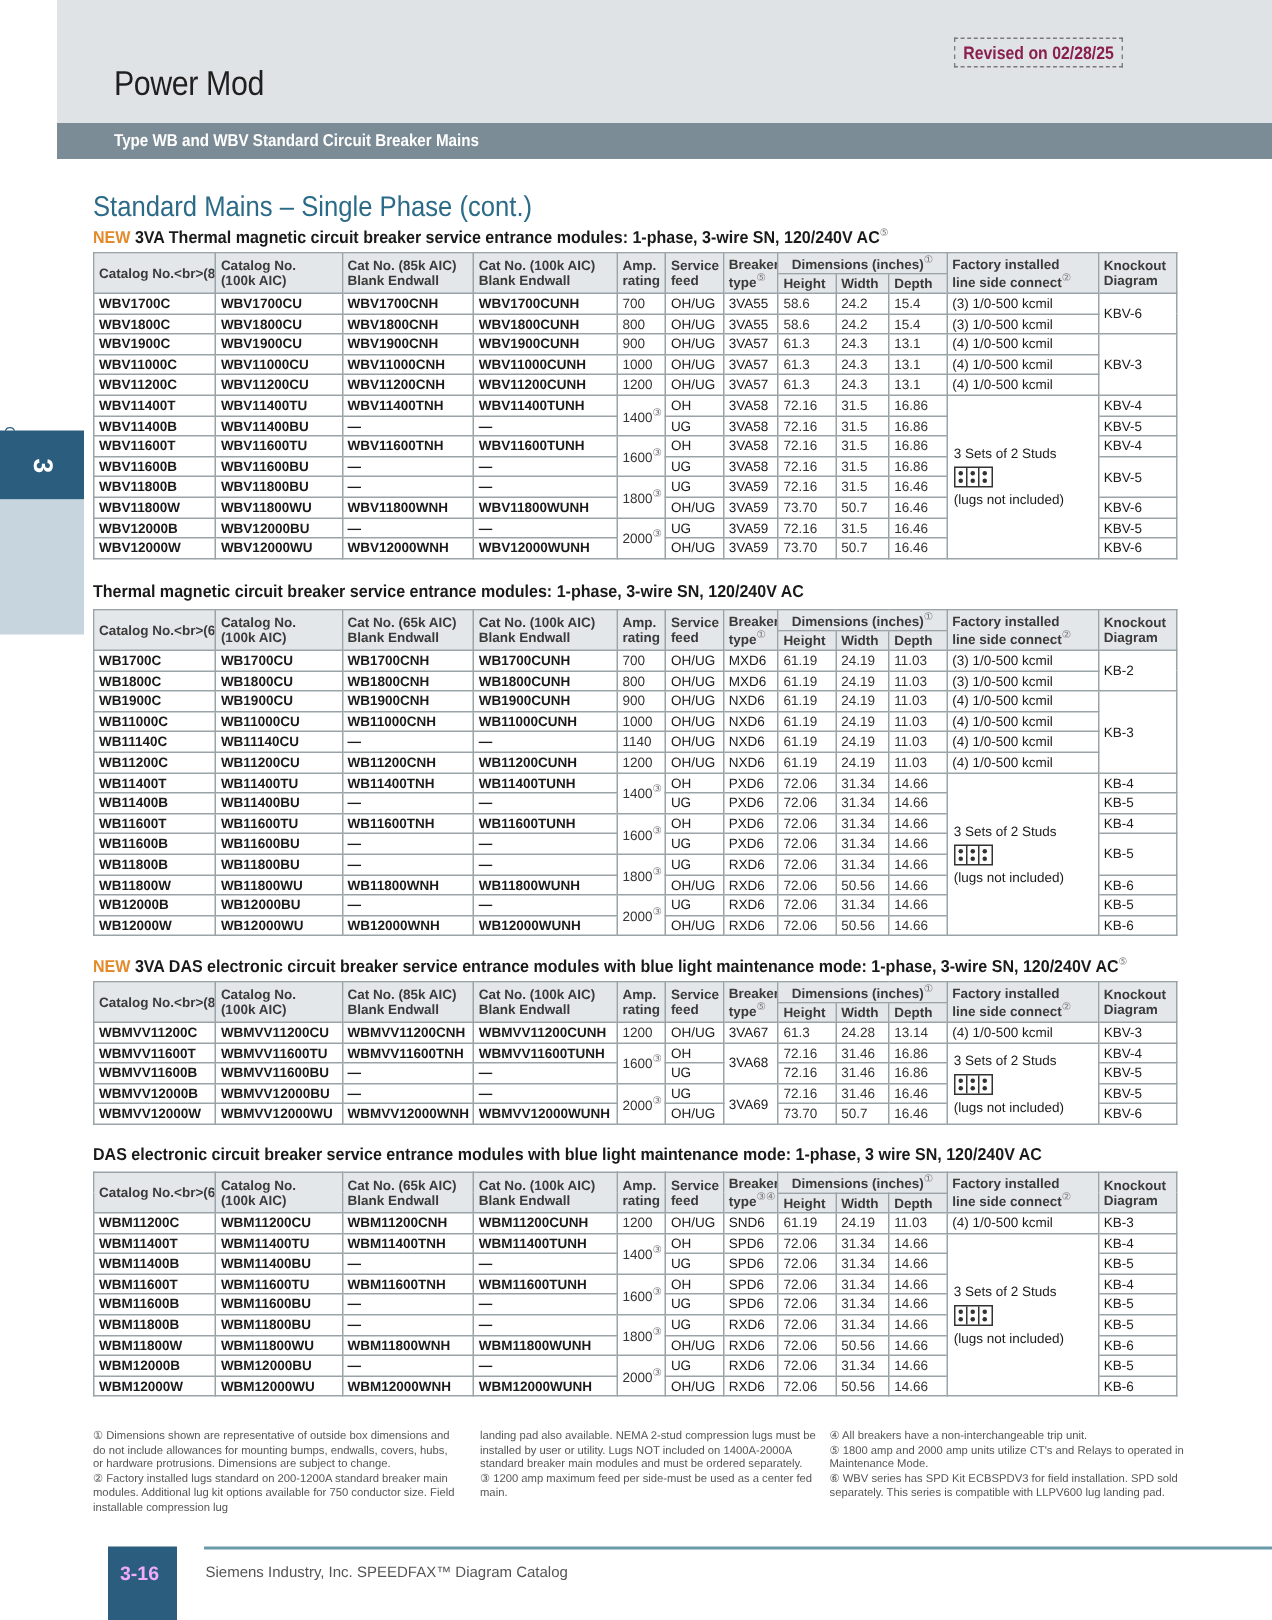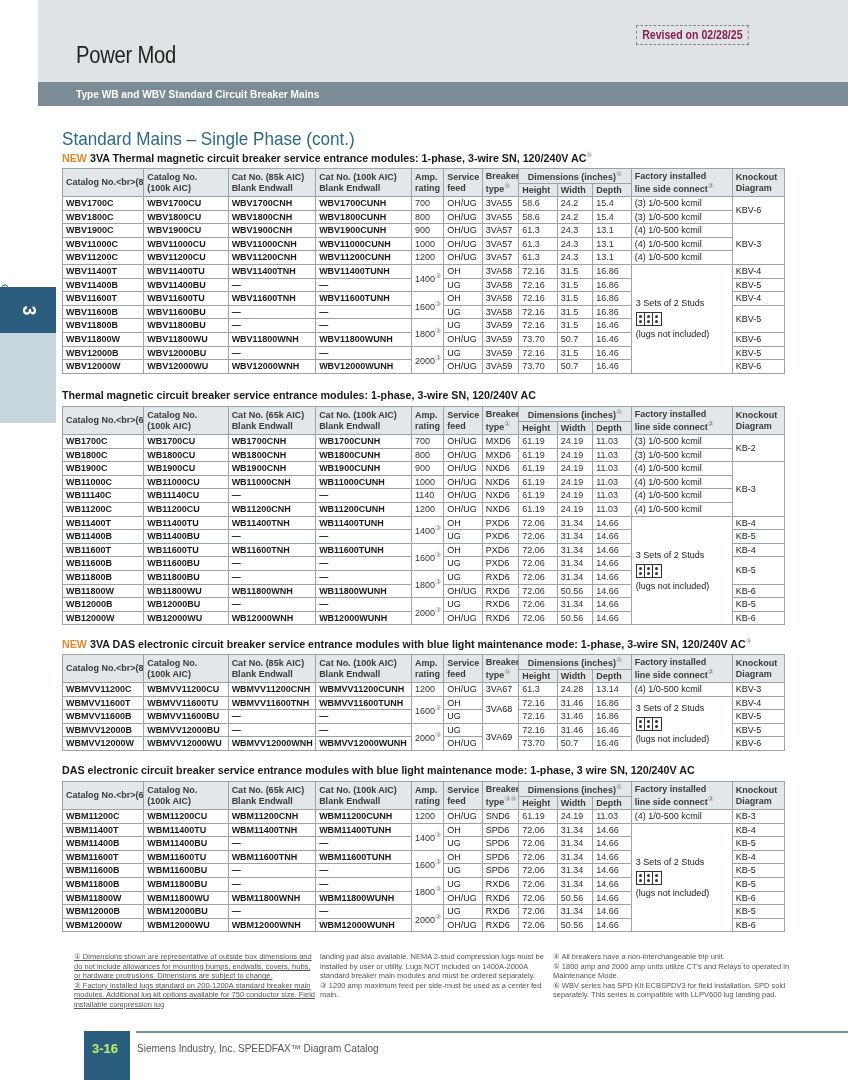--- a/index.html
+++ b/index.html
@@ -29,21 +29,21 @@
   table.spec th { background: #e4e7e9; font-weight: bold; color: #3a3a3a; font-size: 9px; line-height: 10.5px; }
   table.spec td.cat { font-weight: bold; }
   table.spec td.num { color: #333; }
   table.spec td.studs { vertical-align: middle; padding-left: 4px; white-space: normal; line-height: 12px; }
   .stud-icon { display: inline-flex; border: 1px solid #333; height: 14px; margin: 2px 0; }
   .stud-icon i { width: 8px; border-right: 1px solid #333; display: flex; flex-direction: column; align-items: center; justify-content: space-around; padding: 1px 0; }
   .stud-icon i:last-child { border-right: none; }
   .stud-icon i b { width: 3px; height: 3px; background: #333; border-radius: 50%; display: block; }
 
   .footnotes { position: absolute; top: 952px; font-size: 7.5px; color: #555; line-height: 9.6px; }
-  .footer-num { position: absolute; left: 84px; top: 1031px; width: 46px; height: 49px; background: #2b5e7e; color: #bef264; font-weight: bold; font-size: 13px; padding: 10px 0 0 8px; }
+  .footer-num { position: absolute; left: 72px; top: 1031px; width: 46px; height: 49px; background: #2b5e7e; color: #f0abfc; font-weight: bold; font-size: 13px; padding: 10px 0 0 8px; }
   .footer-line { position: absolute; left: 136px; top: 1031px; width: 712px; height: 2px; background: #6a9aa8; }
   .footer-text { position: absolute; left: 137px; top: 1043px; font-size: 10px; color: #555; }
 </style>
 </head>
 <body>
 
 <div class="top-band"></div>
 <div class="page-title">Power Mod</div>
 <div class="revised">Revised on 02/28/25</div>
 <div class="sub-band">
@@ -786,21 +786,21 @@
           <td rowspan="1">RXD6</td>
           <td class="num">72.06</td>
           <td class="num">50.56</td>
           <td class="num">14.66</td>
           <td rowspan="1">KB-6</td>
         </tr>
       </tbody>
     </table>
   </div>
 
-<div class="footnotes" style="left: 74px; width: 245px; white-space: pre-line; text-decoration: underline;">① Dimensions shown are representative of outside box dimensions and do not include allowances for mounting bumps, endwalls, covers, hubs, or hardware protrusions. Dimensions are subject to change.
+<div class="footnotes" style="left: 62px; width: 245px; white-space: pre-line;">① Dimensions shown are representative of outside box dimensions and do not include allowances for mounting bumps, endwalls, covers, hubs, or hardware protrusions. Dimensions are subject to change.
 ② Factory installed lugs standard on 200-1200A standard breaker main modules. Additional lug kit options available for 750 conductor size. Field installable compression lug</div>
 <div class="footnotes" style="left: 320px; width: 235px; white-space: pre-line;">landing pad also available. NEMA 2-stud compression lugs must be installed by user or utility. Lugs NOT included on 1400A-2000A standard breaker main modules and must be ordered separately.
 ③ 1200 amp maximum feed per side-must be used as a center fed main.</div>
 <div class="footnotes" style="left: 553px; width: 255px; white-space: pre-line;">④ All breakers have a non-interchangeable trip unit.
 ⑤ 1800 amp and 2000 amp units utilize CT's and Relays to operated in Maintenance Mode.
 ⑥ WBV series has SPD Kit ECBSPDV3 for field installation. SPD sold separately. This series is compatible with LLPV600 lug landing pad.</div>
 
 <div class="footer-num">3-16</div>
 <div class="footer-line"></div>
 <div class="footer-text">Siemens Industry, Inc. SPEEDFAX™ Diagram Catalog</div>

